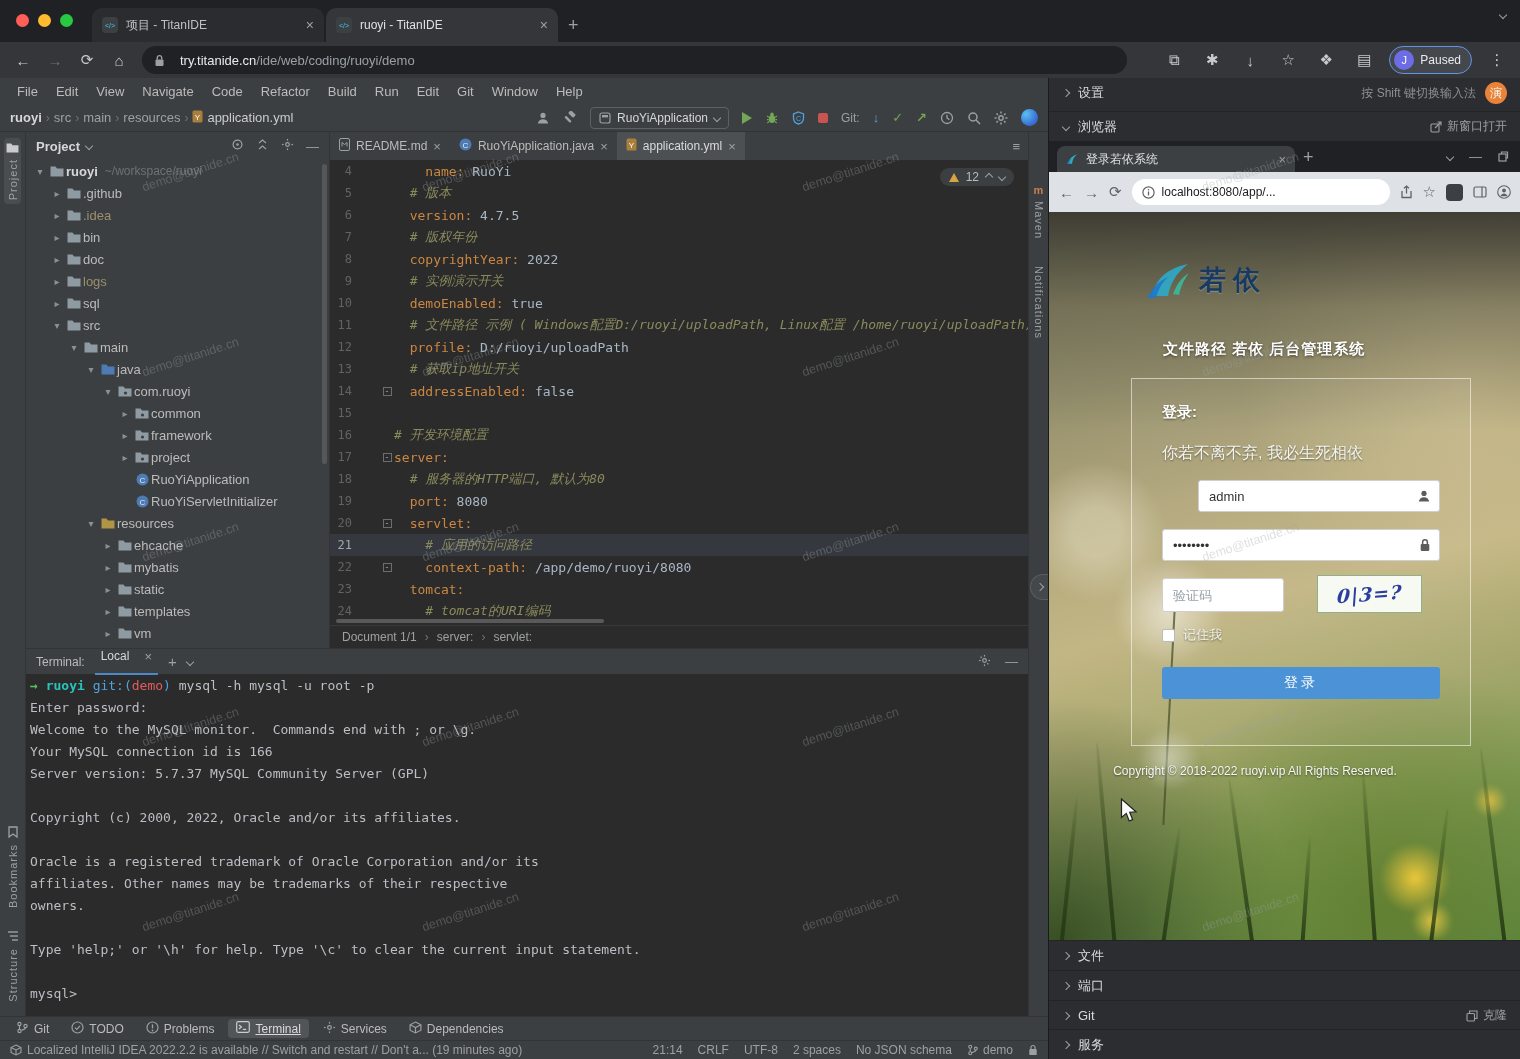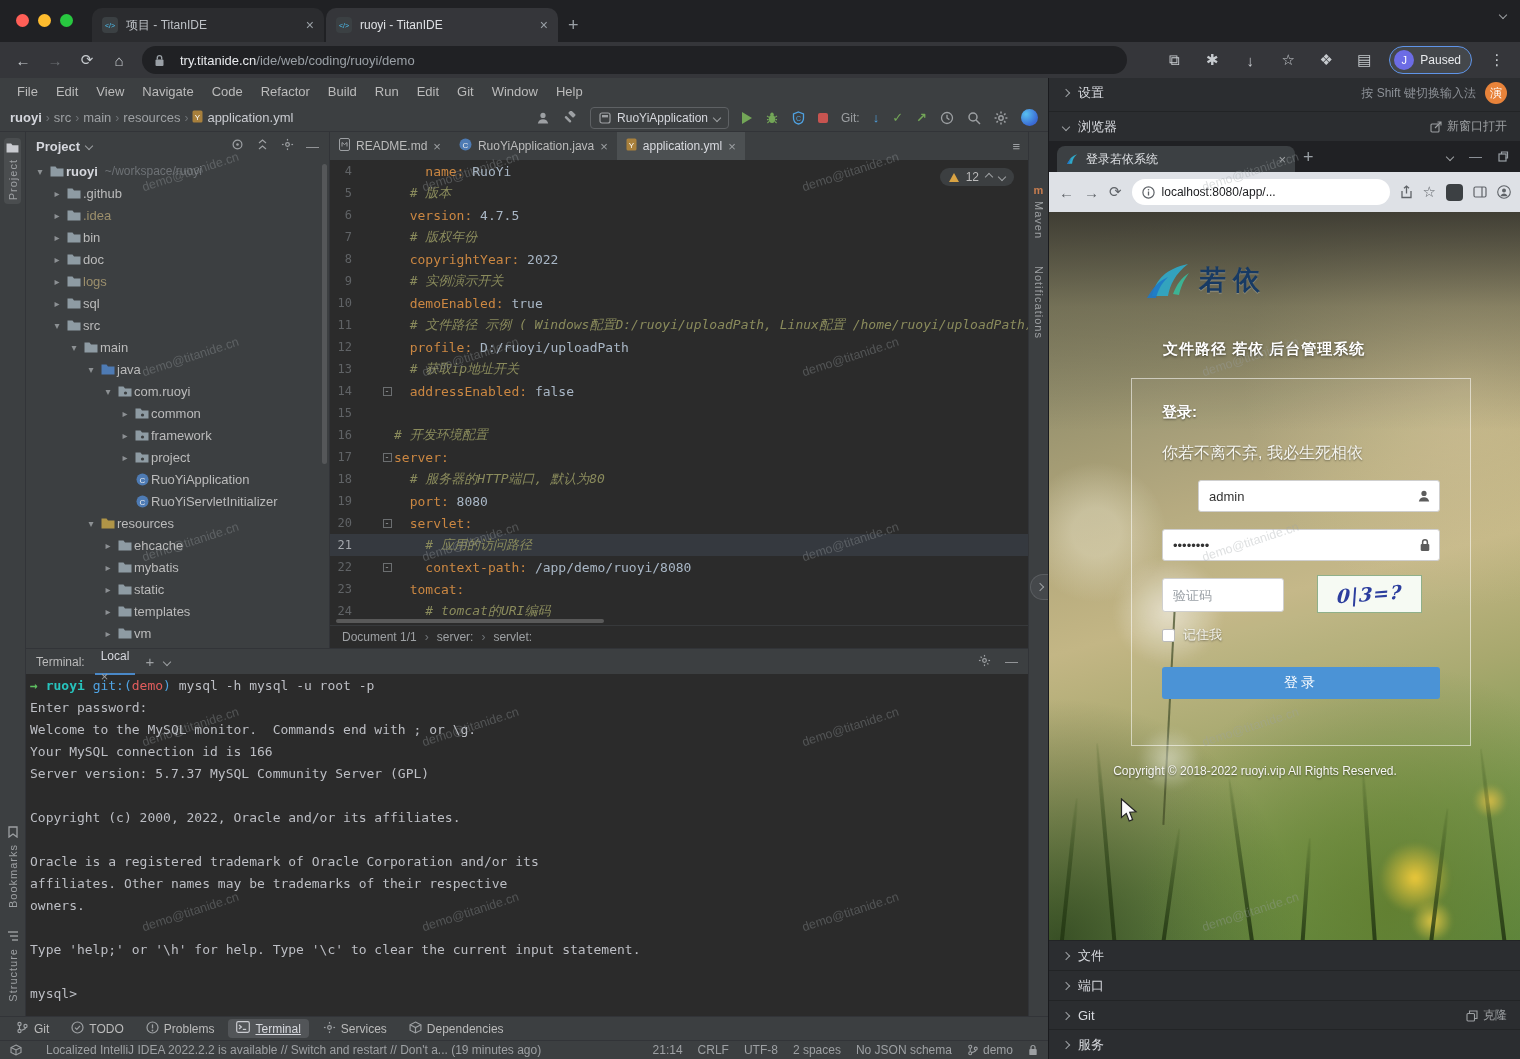--- a/index.html
+++ b/index.html
@@ -92,37 +92,37 @@
   .inspect { position:absolute; right:14px; top:36px; display:flex; align-items:center; gap:7px; background:#3C3F41; border-radius:10px; padding:2px 9px; color:#BBBBBB; font-size:12px; }
   .warn-tri { width:0; height:0; border-left:5px solid transparent; border-right:5px solid transparent; border-bottom:9px solid #D9A343; }
   .hscroll { position:absolute; left:6px; top:487px; width:268px; height:4px; background:rgba(255,255,255,.22); border-radius:2px; }
   .ecrumbs { position:absolute; left:0; top:493px; width:698px; height:23px; display:flex; align-items:center; gap:8px; padding-left:12px; color:#9DA0A3; font-size:12px; background:#2B2B2B; border-top:1px solid #37393B; }
 
   .expander { position:absolute; left:1030px; top:496px; width:18px; height:26px; background:#45484B; border:1px solid #5A5D60; border-right:none; border-radius:13px 0 0 13px; display:flex; align-items:center; justify-content:center; z-index:5; }
 
   .term { position:absolute; left:26px; top:570px; width:1002px; height:368px; background:#2B2B2B; }
   .term-h { height:26px; background:#3C3F41; border-top:1px solid #323438; display:flex; align-items:center; gap:10px; padding:0 10px; }
   .term-title { color:#BBBBBB; font-size:12px; }
-  .term-tab { height:26px; display:flex; align-items:flex-start; gap:6px; padding:0 6px; border-bottom:2px solid #4A88C7; color:#D5D7DD; font-size:12px;flex-direction:column; }
+  .term-tab { height:26px; display:flex; align-items:flex-start; gap:15px; padding:0 6px; border-bottom:2px solid #4A88C7; color:#D5D7DD; font-size:12px; }
   .term-plus { color:#9DA0A3; font-size:15px; }
   .term-right { margin-left:auto; display:flex; gap:14px; align-items:center; }
   #term { position:absolute; left:0; top:26px; width:1002px; height:342px; padding:4px 0 0 4px; font-family:"DejaVu Sans Mono",monospace; font-size:13px; color:#BCBEC4; overflow:hidden; }
   .tl { height:22px; white-space:pre; }
   .z-arrow { color:#5EBF60; font-weight:bold; }
   .z-dir { color:#27C3BD; font-weight:bold; }
   .z-git { color:#4FA3E3; }
   .z-branch { color:#E25D5D; }
   .z-plain { color:#BCBEC4; }
 
   #toolbtns { position:absolute; left:0; top:938px; width:1048px; height:24px; background:#3C3F41; border-top:1px solid #323438; display:flex; align-items:center; gap:6px; padding-left:8px; }
   .twb { display:flex; align-items:center; gap:5px; padding:2px 8px; border-radius:4px; color:#BBBBBB; font-size:12px; }
   .twb.act { background:#525558; color:#D8DADF;text-decoration:underline; }
 
   .statusbar { position:absolute; left:0; top:962px; width:1048px; height:19px; background:#3C3F41; border-top:1px solid #323438; display:flex; align-items:center; padding:0 10px; }
-  .smsg { color:#9DA0A3; font-size:12px; margin-left:24px; white-space:nowrap; overflow:hidden; }
+  .smsg { color:#9DA0A3; font-size:12px; margin-left:5px; white-space:nowrap; overflow:hidden; }
   .stat-right { margin-left:auto; display:flex; align-items:center; gap:15px; }
   .sit { color:#9DA0A3; font-size:12px; white-space:nowrap; }
   .sbranch { display:flex; align-items:center; gap:4px; color:#9DA0A3; font-size:12px; }
 
   
   .panel { position:absolute; left:1048px; top:78px; width:472px; height:981px; background:#2B2D30; border-left:1px solid #1A1B1E; }
   .prow { position:absolute; left:0; width:472px; height:30px; display:flex; align-items:center; gap:9px; padding:0 14px; border-top:1px solid #222426; background:#2B2D30; }
   .plabel { color:#D8DADF; font-size:13px; }
   .phint { margin-left:auto; color:#8C9096; font-size:12px; }
   .pbadge { width:22px; height:22px; border-radius:50%; background:#E8833A; color:#fff; font-size:12px; display:flex; align-items:center; justify-content:center; flex:none; }

